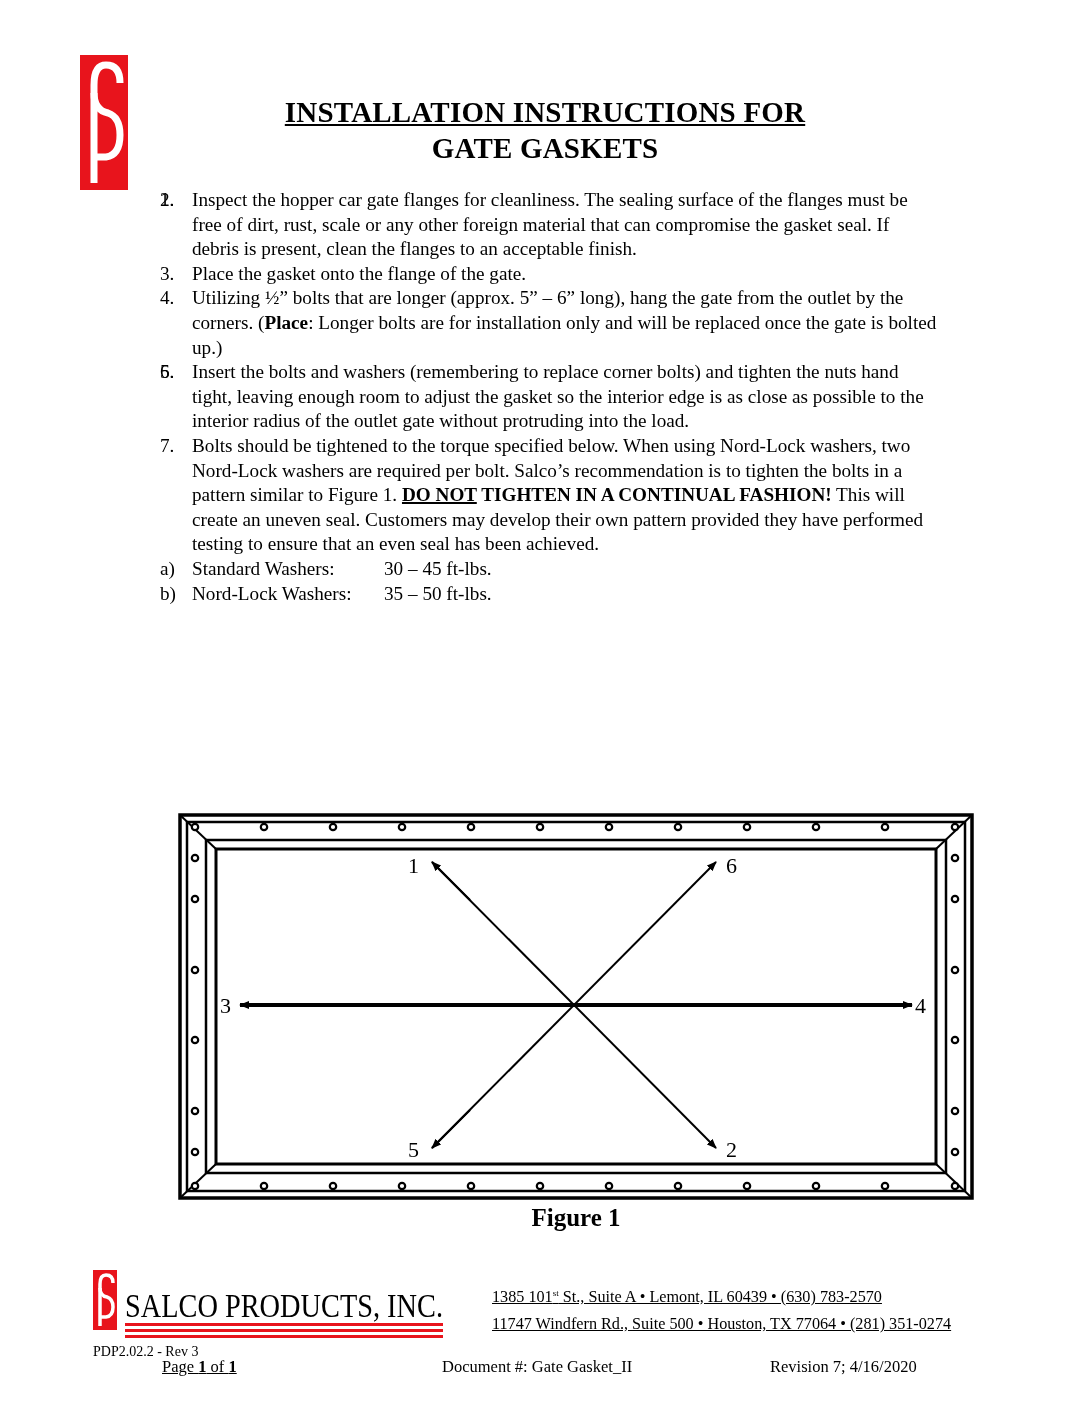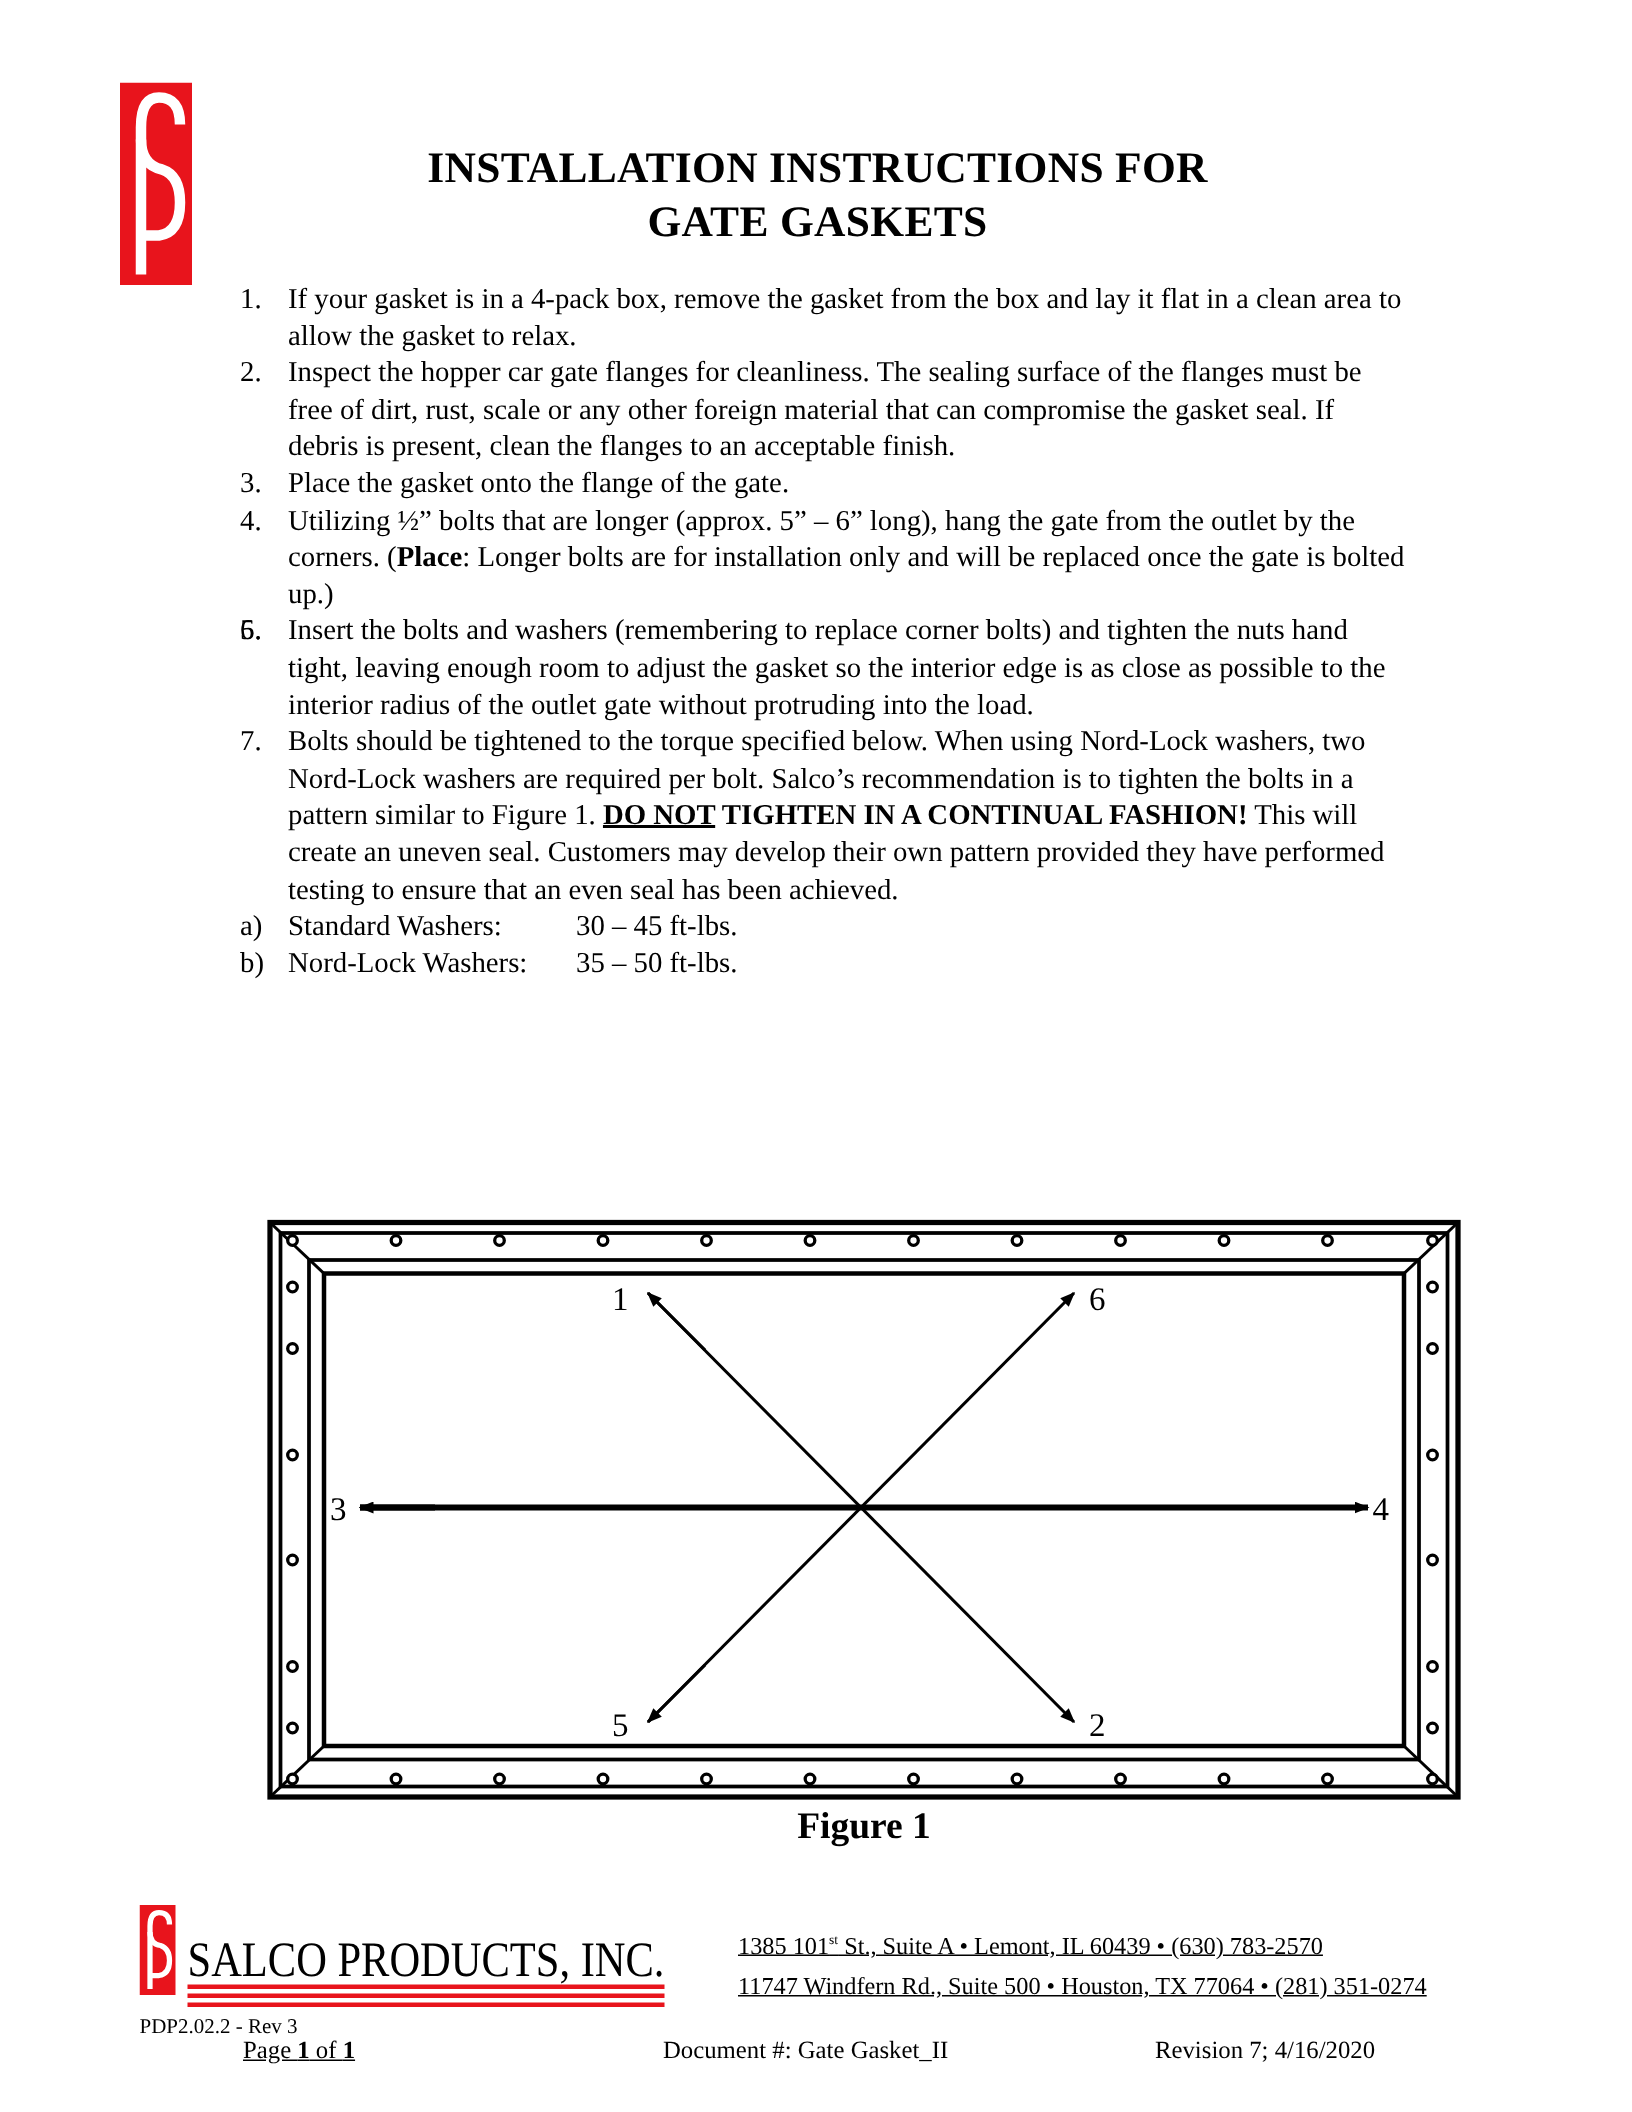--- a/index.html
+++ b/index.html
@@ -1,21 +1,21 @@
 <!DOCTYPE html>
 <html><head>
 <meta charset="utf-8">
 <style>
   html, body { margin: 0; padding: 0; background: #ffffff; }
   body { width: 1088px; height: 1408px; position: relative; overflow: hidden;
          font-family: "Liberation Serif", "DejaVu Serif", serif; color: #000; }
   .logo-top { position: absolute; left: 80px; top: 55px; width: 48px; height: 135px; }
   .title { position: absolute; left: 160px; width: 770px; text-align: center;
            font-weight: bold; font-size: 29px; line-height: 36px; letter-spacing: 0.2px; }
-  .title.l1 { top: 94px; }
+  .title.l1 { top: 94px; text-decoration: underline; }
   .title.l2 { top: 130px; }
   .steps { position: absolute; left: 160px; top: 188px; width: 780px; margin: 0; padding: 0; list-style: none; }
   .step { position: relative; padding-left: 32px; font-size: 19.2px; line-height: 24.6px; }
   .step .num { position: absolute; left: 0; top: 0; }
   .sub { position: relative; padding-left: 32px; font-size: 19.2px; line-height: 24.6px; }
   .sub .letter { position: absolute; left: 0; }
   .sub .val { position: absolute; left: 224px; }
   .u { text-decoration: underline; text-decoration-thickness: 2px; }
   .figure { position: absolute; left: 170px; top: 805px; width: 820px; height: 405px; }
   .fig-caption { position: absolute; left: 0; width: 1088px; top: 1204px; text-align: center;
@@ -39,21 +39,20 @@
   <path d="M14 128 L14 30 Q14 10 26 10 Q40 10 40 28" fill="none" stroke="#fff" stroke-width="7"></path>
   <path d="M14 38 Q14 55 28 58 Q40 62 40 80 Q40 100 26 102 L16 102" fill="none" stroke="#fff" stroke-width="7"></path>
 </svg>
 
 <div class="title l1">INSTALLATION INSTRUCTIONS FOR</div>
 <div class="title l2">GATE GASKETS</div>
 
 <ol class="steps">
   <li class="step">
     <span class="num">1.</span>
-    <span>If your gasket is in a 4-pack box, remove the gasket from the box and lay it flat in a clean area to allow the gasket to relax.</span>
   </li>
   <li class="step">
     <span class="num">2.</span>
     <span>Inspect the hopper car gate flanges for cleanliness. The sealing surface of the flanges must be free of dirt, rust, scale or any other foreign material that can compromise the gasket seal. If debris is present, clean the flanges to an acceptable finish.</span>
   </li>
   <li class="step">
     <span class="num">3.</span>
     <span>Place the gasket onto the flange of the gate.</span>
   </li>
   <li class="step">

